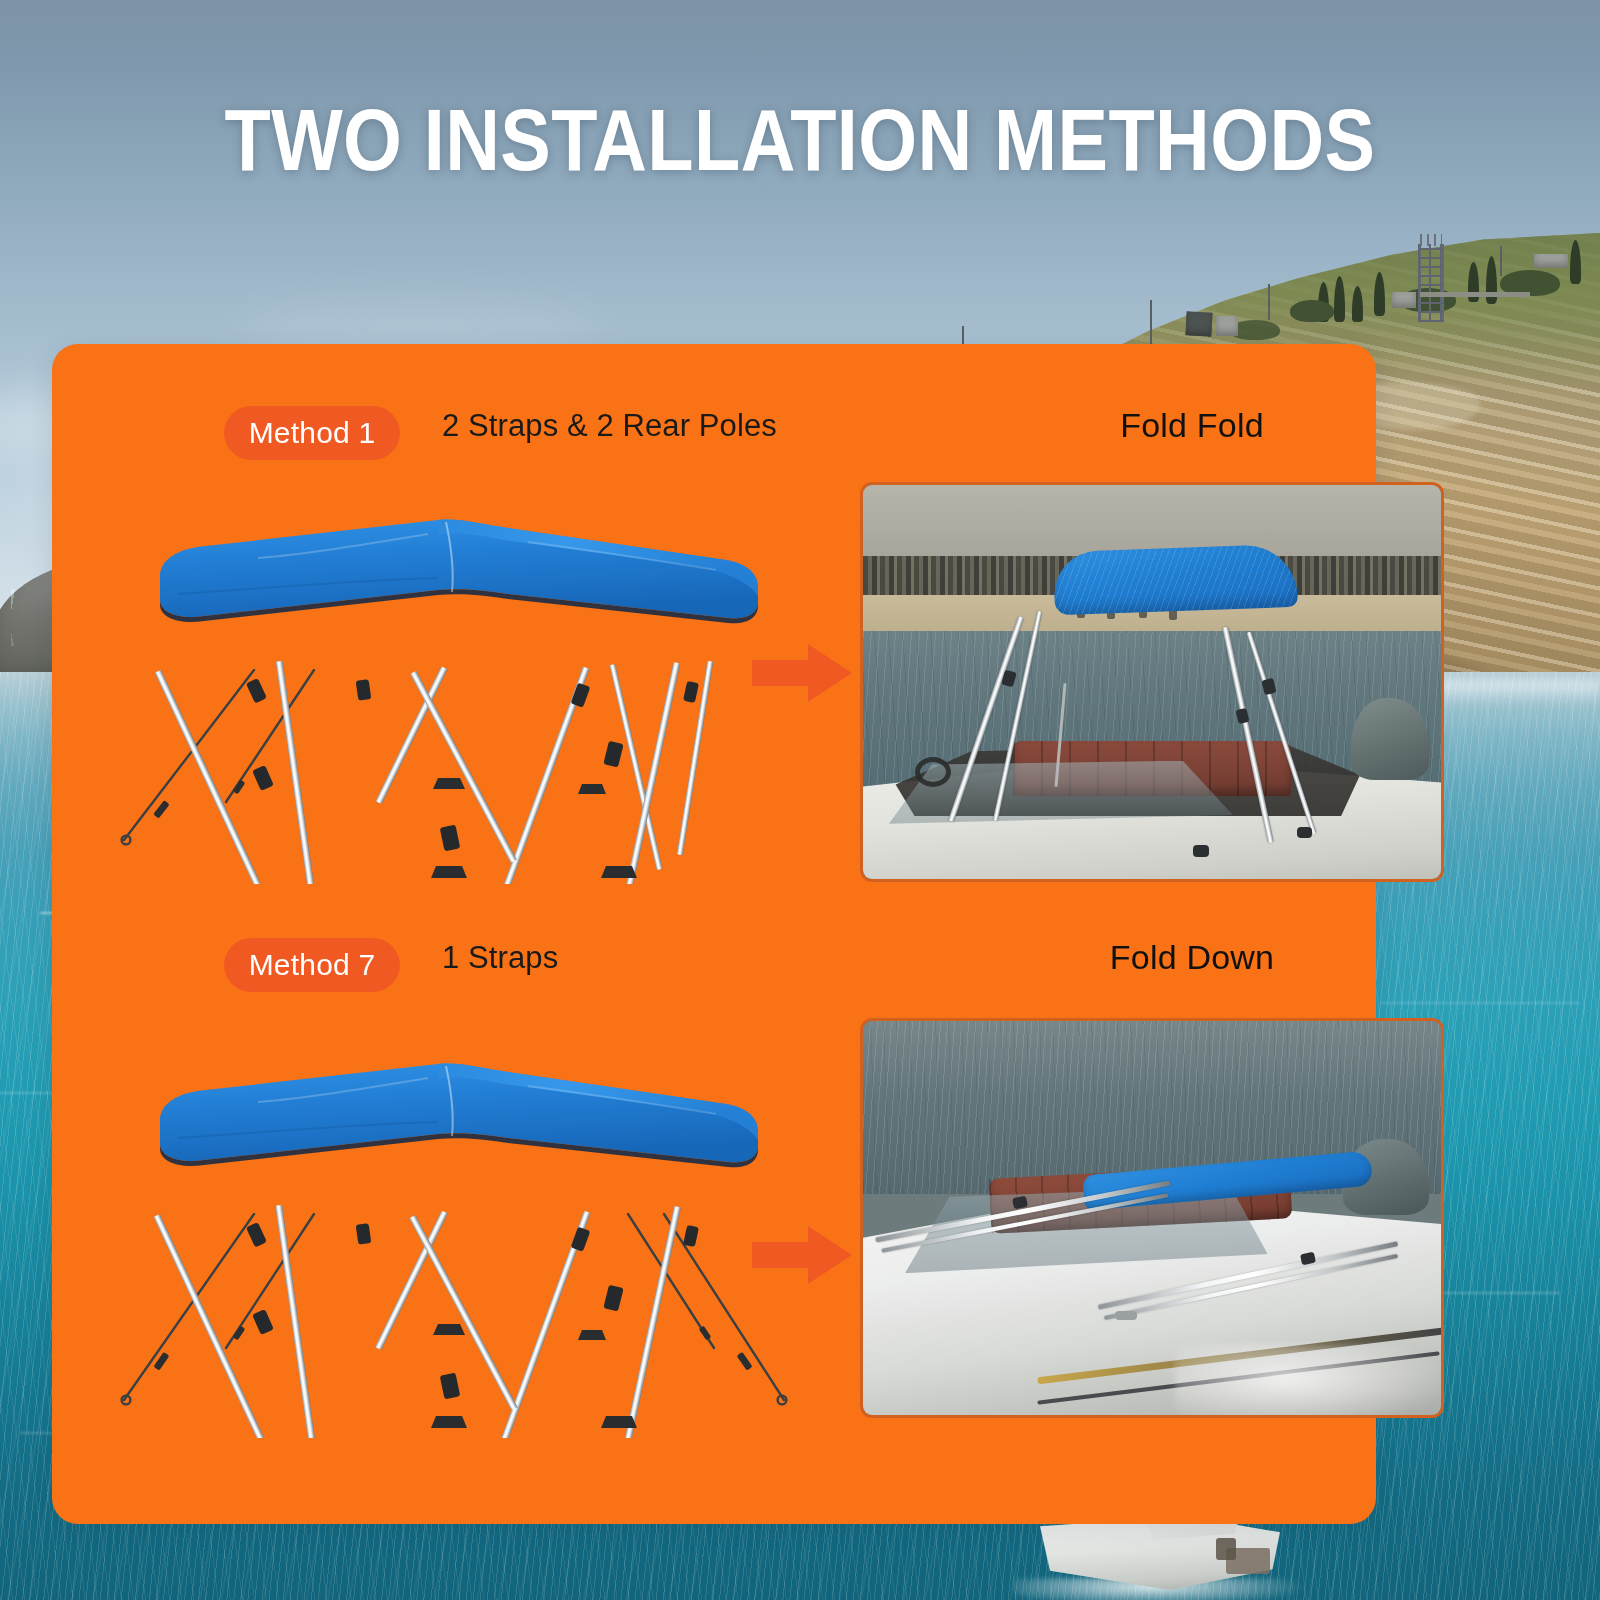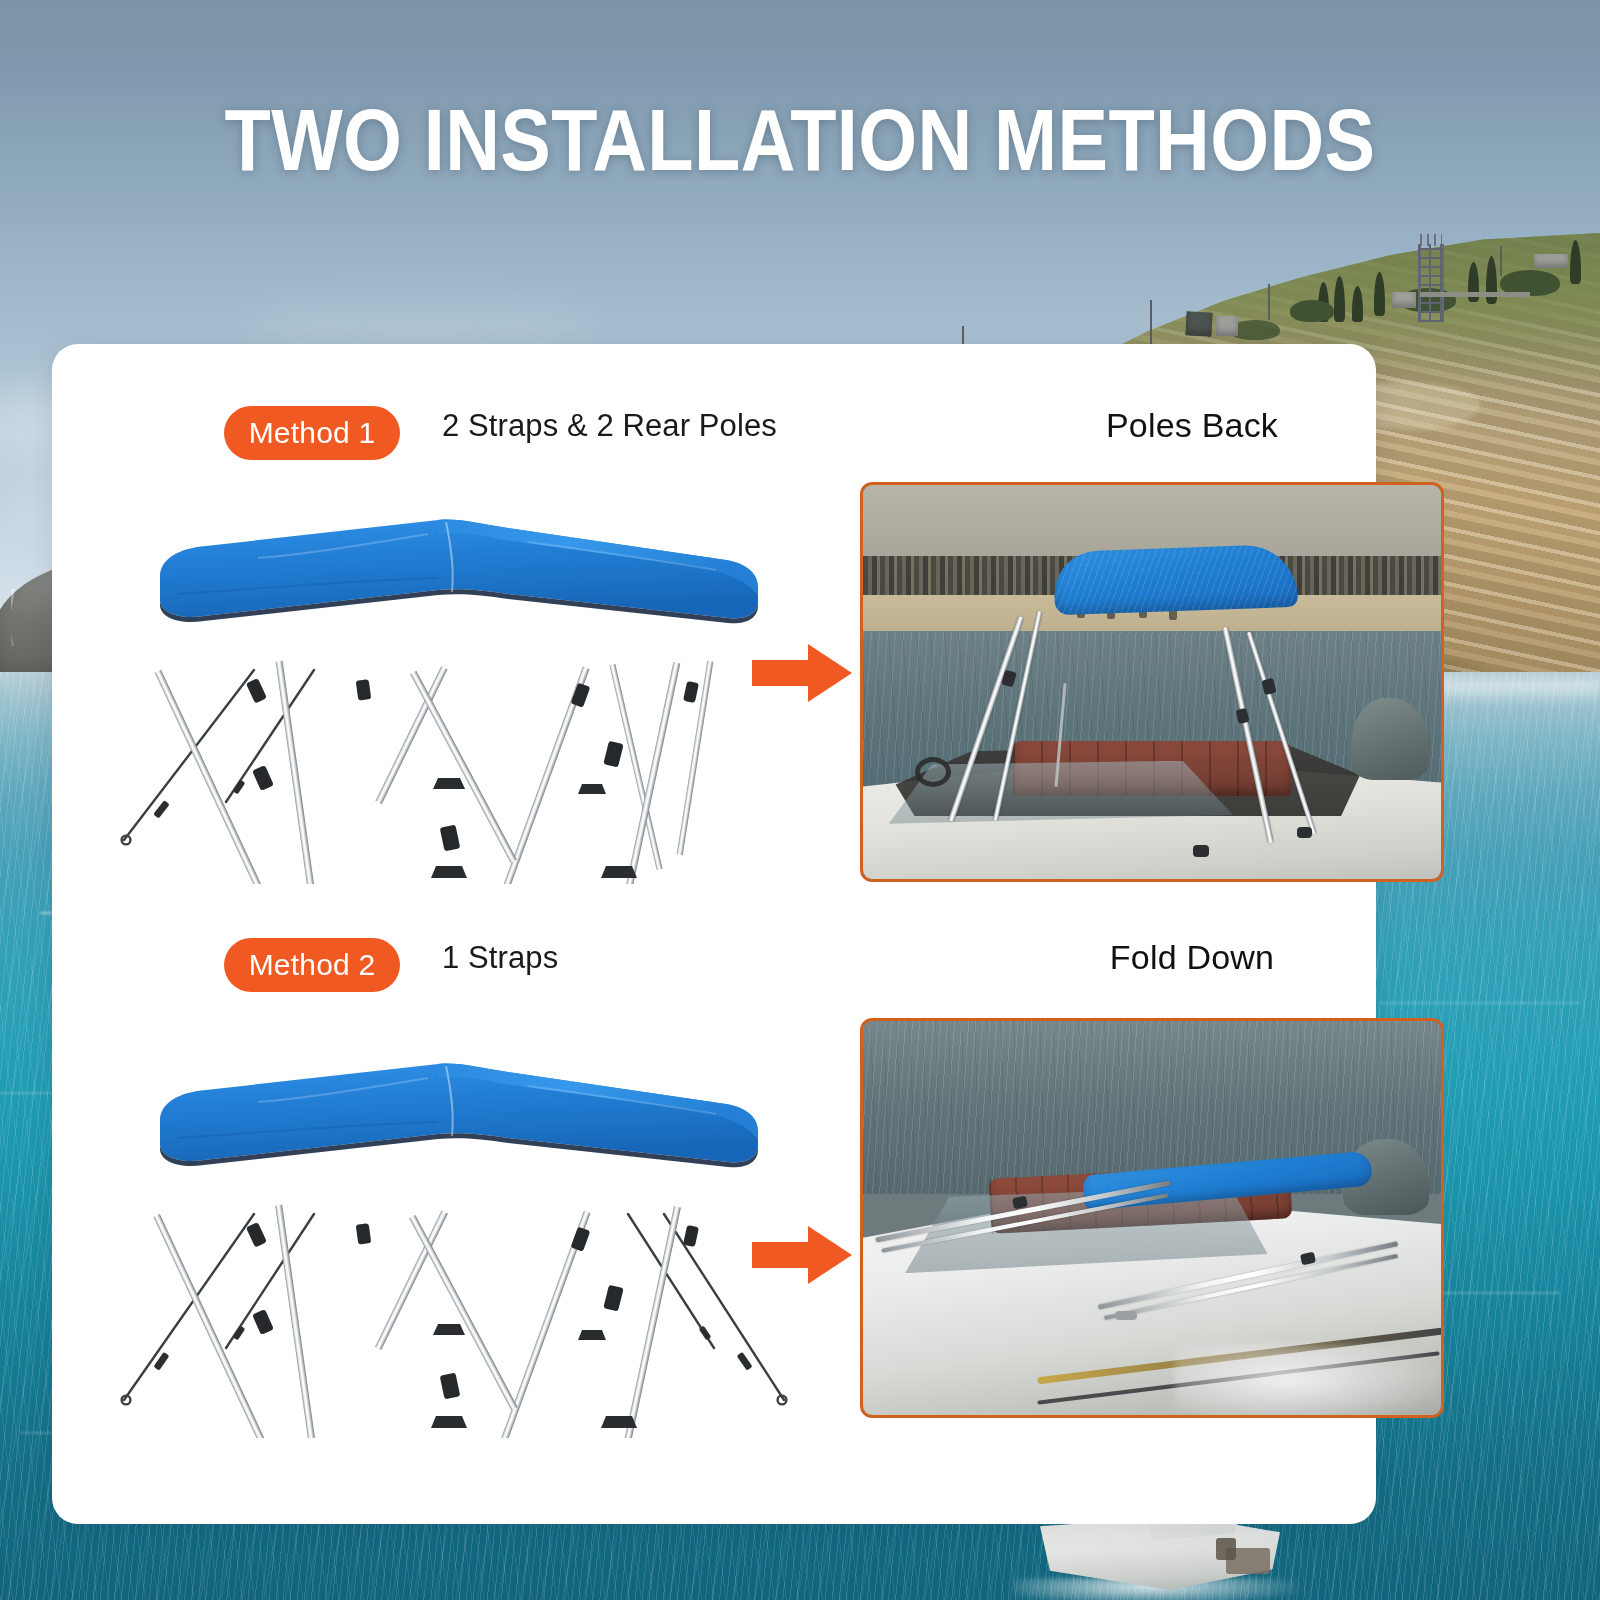--- a/index.html
+++ b/index.html
@@ -179,21 +179,21 @@
     transform:scaleX(.86);
     transform-origin:50% 50%;
     text-shadow:0 2px 10px rgba(40,55,70,.30);
     white-space:nowrap;
   }
 
   
   .card{
     position:absolute; left:52px; top:344px;
     width:1324px; height:1180px;
-    background:#ffffff;
+    background:#f97316;
     border-radius:26px;
     z-index:5;
     box-shadow:0 6px 26px rgba(30,50,70,.13);
   }
 
   .method-block{ position:absolute; left:0; width:100%; }
   .method-block.m1{ top:0; }
   .method-block.m2{ top:532px; }
 
   .badge{
@@ -466,21 +466,21 @@
 </div>
 
 <div class="title">TWO INSTALLATION METHODS</div>
 
 <div class="card">
 
   <div class="method-block m1">
 
     <div class="badge">Method 1</div>
     <div class="method-sub">2 Straps &amp; 2 Rear Poles</div>
-    <div class="fold-head">Poles Back</div>
+    <div class="fold-head">Fold Fold</div>
 
     <div class="diagram d1">
       <svg viewBox="0 0 690 400" width="690" height="400">
         <defs>
           <linearGradient id="cv1" x1="0" y1="0" x2="0.25" y2="1">
             <stop offset="0%" stop-color="#3192e6"></stop>
             <stop offset="38%" stop-color="#2380d6"></stop>
             <stop offset="75%" stop-color="#1c72c6"></stop>
             <stop offset="100%" stop-color="#1767b8"></stop>
           </linearGradient>
@@ -599,21 +599,21 @@
       <div class="fitting" style="left:400px;top:194px;width:12px;height:15px;transform:rotate(-14deg);"></div>
       <div class="fitting" style="left:374px;top:224px;width:11px;height:14px;transform:rotate(-14deg);"></div>
       <div class="fitting" style="left:330px;top:360px;width:16px;height:12px;border-radius:4px;"></div>
       <div class="fitting" style="left:434px;top:342px;width:15px;height:11px;border-radius:4px;"></div>
       <div class="strapline" style="left:196px;top:198px;width:3px;height:104px;transform:rotate(5deg);"></div>
     </div>
   </div>
 
   <div class="method-block m2">
 
-    <div class="badge">Method 2</div>
+    <div class="badge">Method 7</div>
     <div class="method-sub">1 Straps</div>
     <div class="fold-head">Fold Down</div>
 
     <div class="diagram d2">
       <svg viewBox="0 0 690 420" width="690" height="420">
         <defs>
           <linearGradient id="cv2" x1="0" y1="0" x2="0.25" y2="1">
             <stop offset="0%" stop-color="#3192e6"></stop>
             <stop offset="38%" stop-color="#2380d6"></stop>
             <stop offset="75%" stop-color="#1c72c6"></stop>

